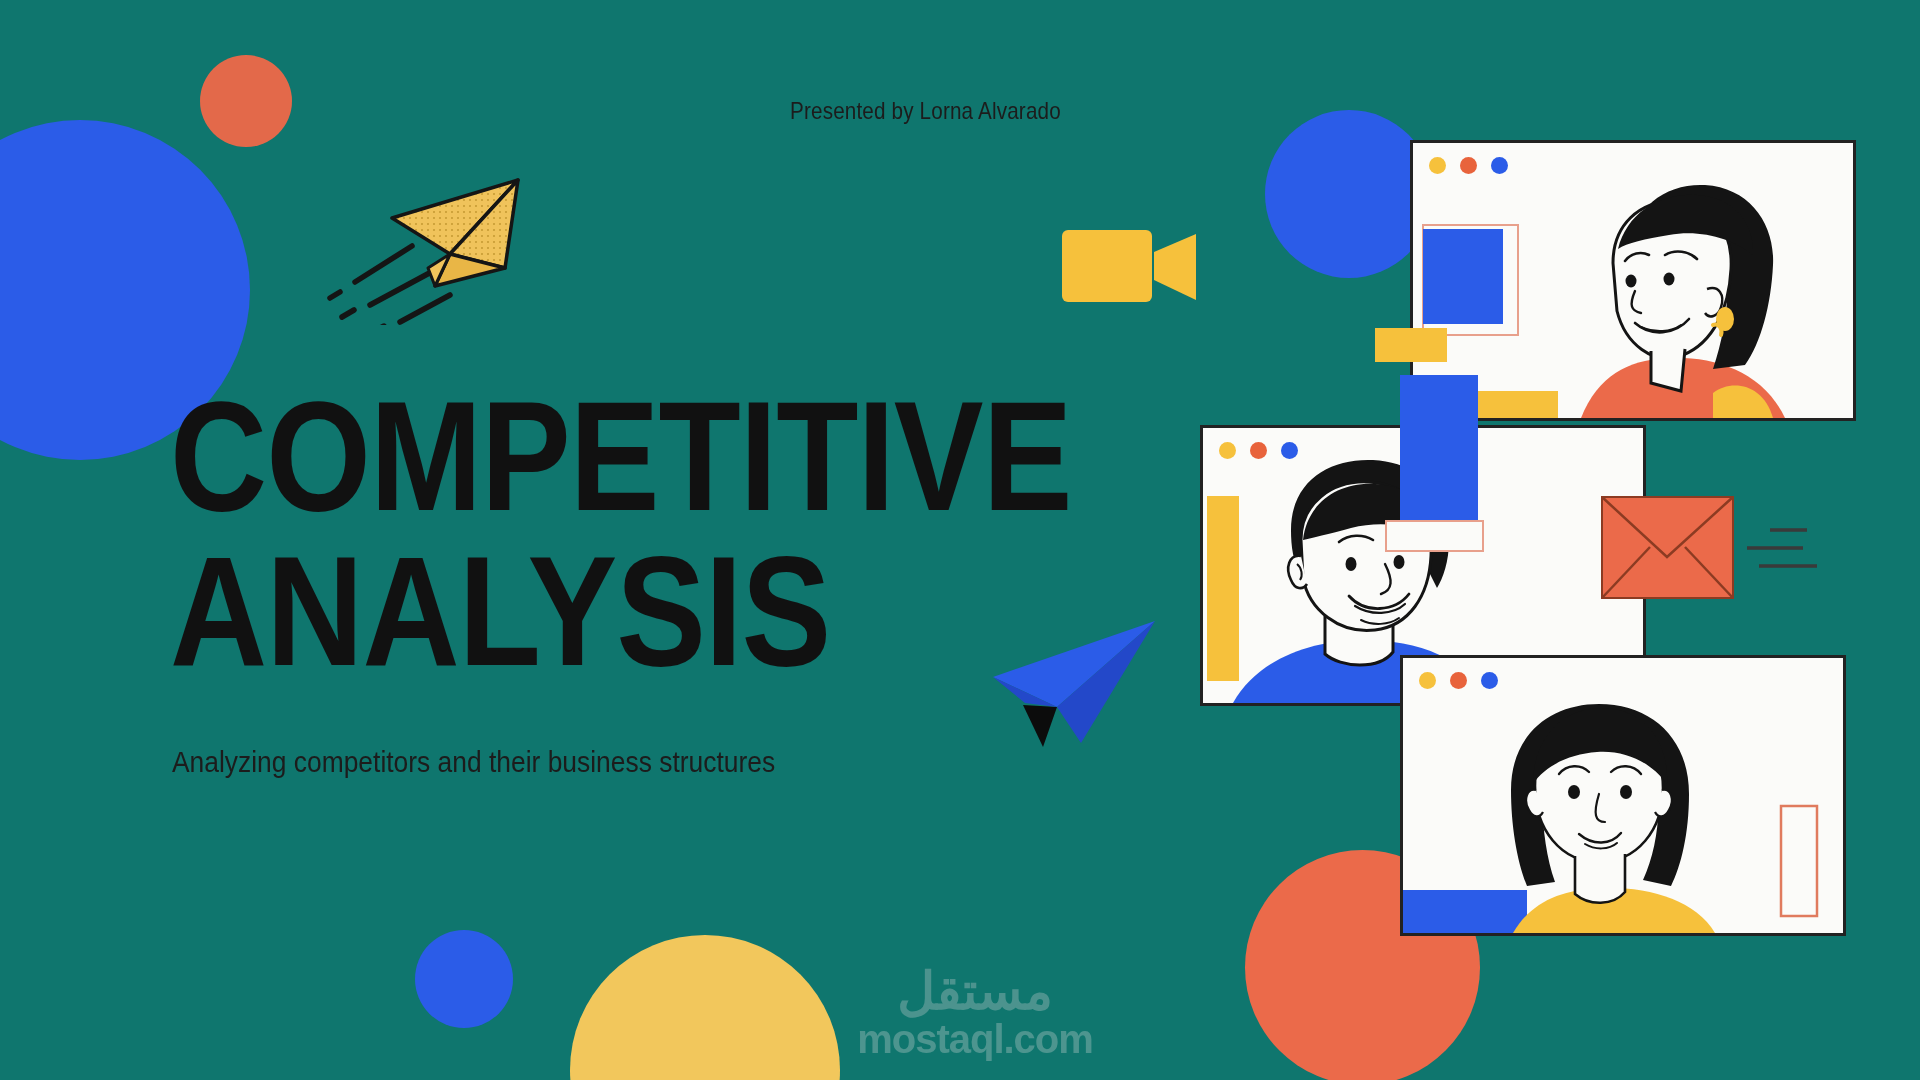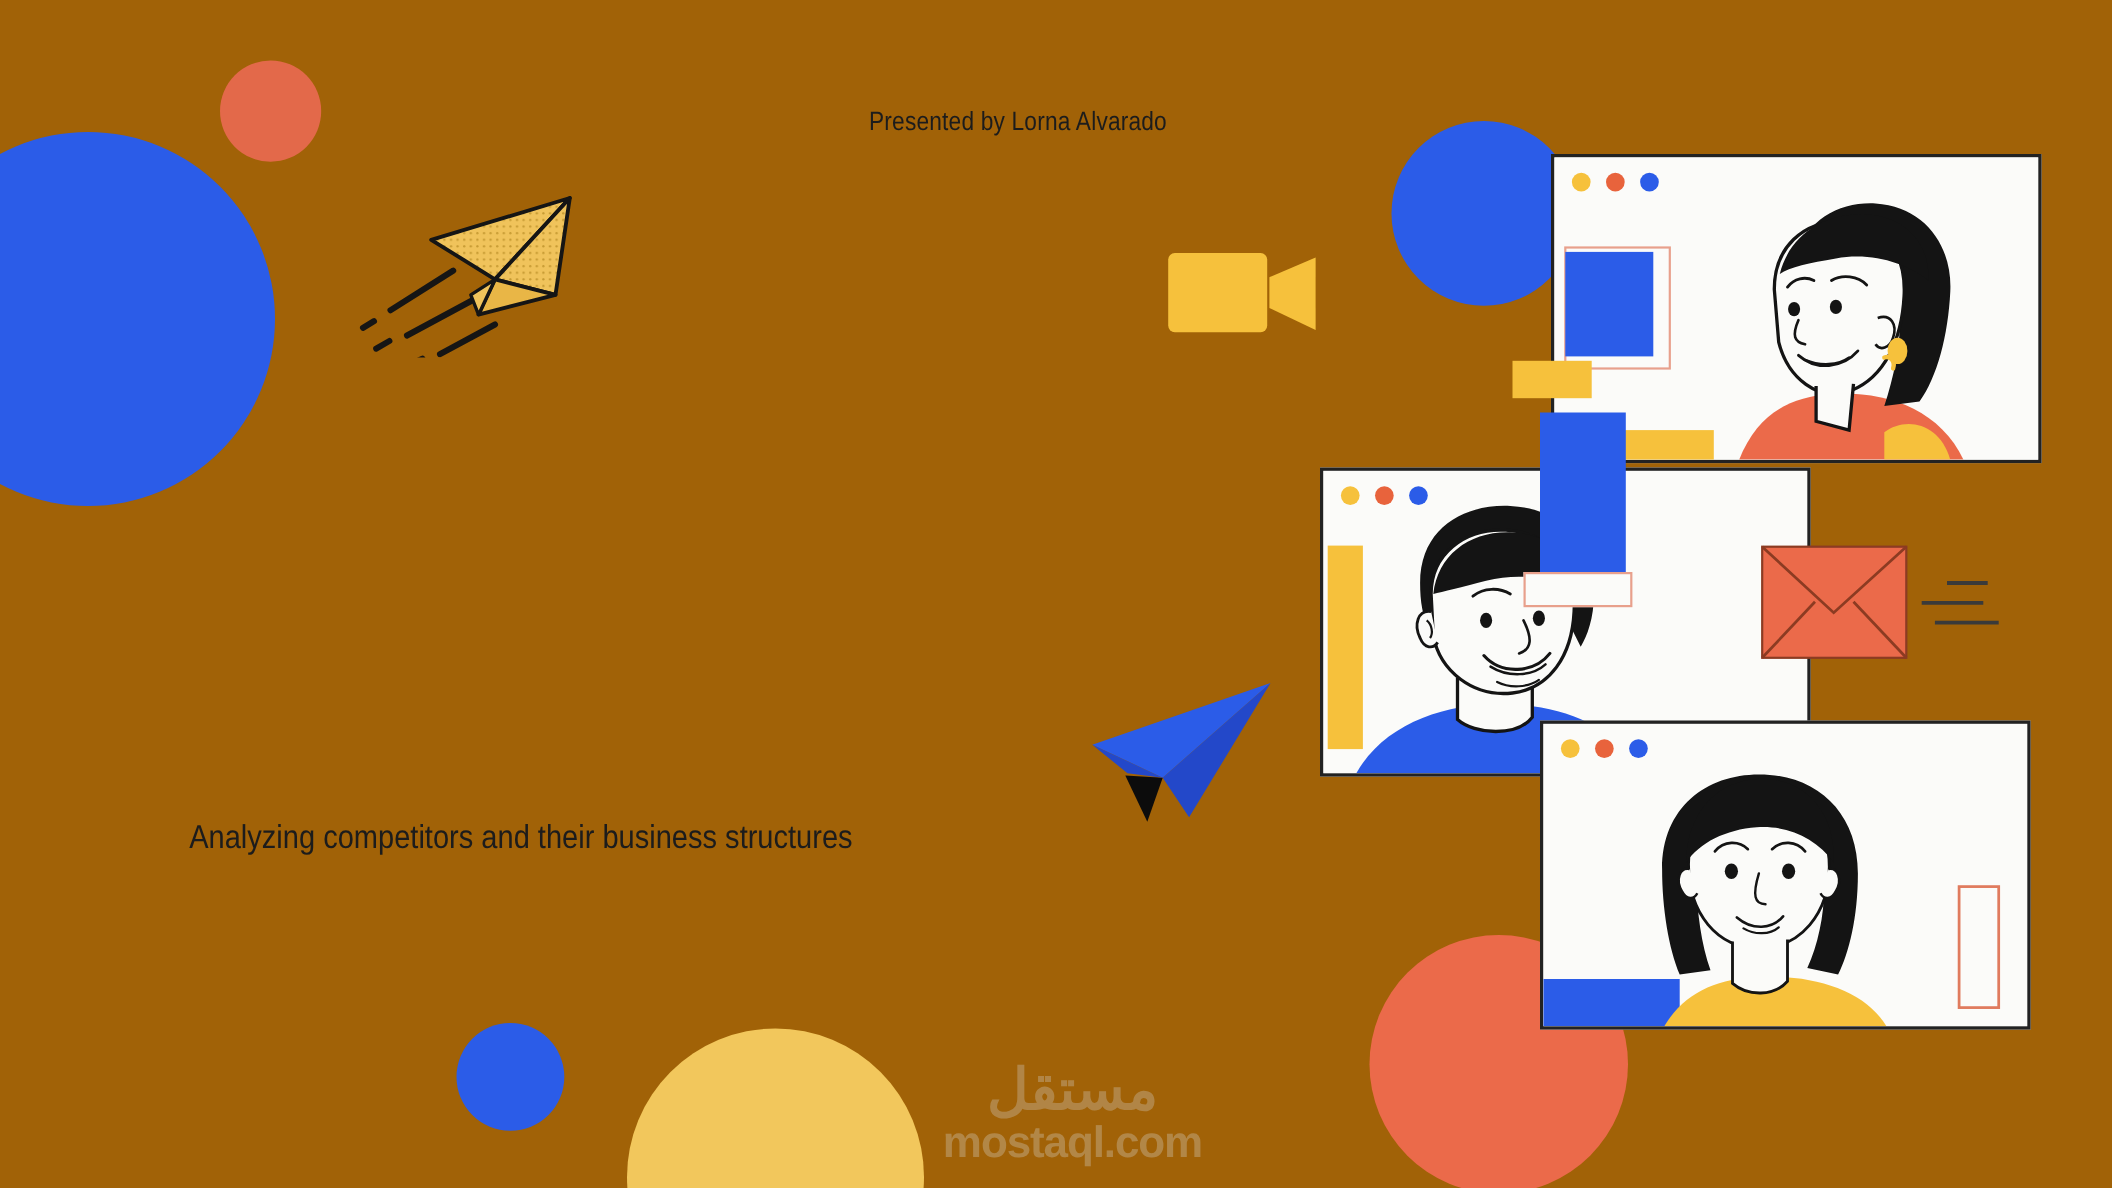--- a/index.html
+++ b/index.html
@@ -1,21 +1,21 @@
 <!DOCTYPE html>
 <html><head>
 <meta charset="utf-8">
 <style>
   html,body{margin:0;padding:0;}
   body{
     width:1920px;height:1080px;overflow:hidden;background:#ffffff;
     font-family:"Liberation Sans", sans-serif;
     position:relative;
   }
-  .slide{position:absolute;inset:0;width:1920px;height:1080px;background:#a16207;overflow:hidden;}
+  .slide{position:absolute;inset:0;width:1920px;height:1080px;background:#0f766e;overflow:hidden;}
 
   
   .circ{position:absolute;border-radius:50%;}
   #circle-blue-left{left:-90px;top:120px;width:340px;height:340px;background:#2B5CE8;}
   #circle-orange-top{left:200px;top:55px;width:92px;height:92px;background:#E3694A;}
   #circle-blue-small{left:415px;top:930px;width:98px;height:98px;background:#2B5CE8;}
   #circle-yellow-bottom{left:570px;top:935px;width:270px;height:270px;background:#F2C75C;}
   #circle-blue-right{left:1265px;top:110px;width:168px;height:168px;background:#2B5CE8;}
   #circle-orange-right{left:1245px;top:850px;width:235px;height:235px;background:#EB6A4A;}
 
@@ -80,20 +80,24 @@
 
   <div class="circ" id="circle-blue-left"></div>
   <div class="circ" id="circle-orange-top"></div>
   <div class="circ" id="circle-blue-small"></div>
   <div class="circ" id="circle-yellow-bottom"></div>
   <div class="circ" id="circle-blue-right"></div>
   <div class="circ" id="circle-orange-right"></div>
 
   <div id="presented-by">Presented by Lorna Alvarado</div>
 
+  <div id="title-block">
+    <div class="title-line" id="title-line-1">COMPETITIVE</div>
+    <div class="title-line" id="title-line-2">ANALYSIS</div>
+  </div>
 
   <div id="subtitle">Analyzing competitors and their business structures</div>
 
   <svg id="paperplane-yellow" viewBox="0 0 250 175" style="position:absolute;left:300px;top:150px;">
     <defs>
       <pattern id="dotty" width="6" height="6" patternUnits="userSpaceOnUse">
         <rect width="6" height="6" fill="#F0C35B"></rect>
         <circle cx="2" cy="2" r="1.05" fill="#C79B33"></circle>
       </pattern>
     </defs>

